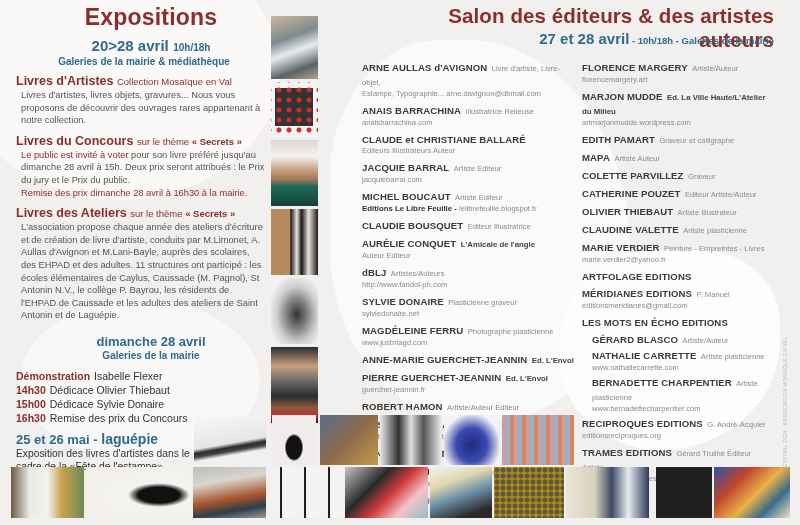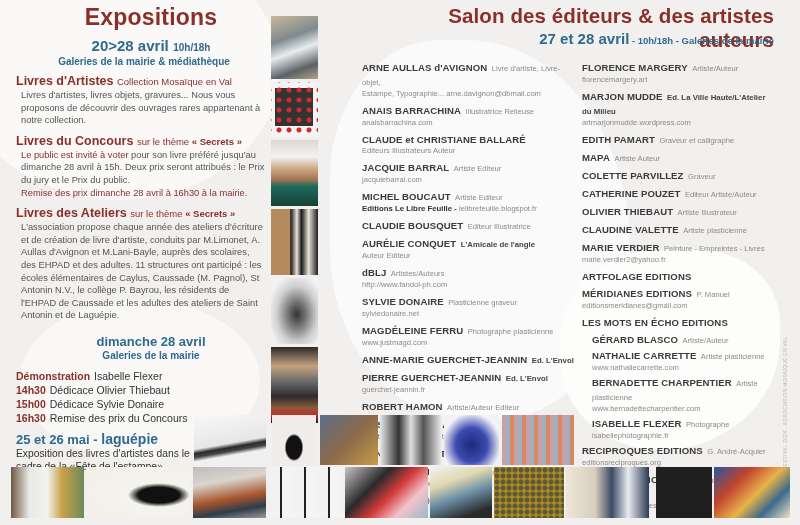--- a/index.html
+++ b/index.html
@@ -188,21 +188,20 @@
     <div class="entry"><span class="nm">CATHERINE POUZET</span> <span class="ds">Editeur Artiste/Auteur</span></div>
     <div class="entry"><span class="nm">OLIVIER THIEBAUT</span> <span class="ds">Artiste Illustrateur</span></div>
     <div class="entry"><span class="nm">CLAUDINE VALETTE</span> <span class="ds">Artiste plasticienne</span></div>
     <div class="entry"><span class="nm">MARIE VERDIER</span> <span class="ds">Peinture - Empreintes - Livres</span><span class="ln">marie.verdier2@yahoo.fr</span></div>
     <div class="entry"><span class="nm">ARTFOLAGE EDITIONS</span></div>
     <div class="entry"><span class="nm">MÉRIDIANES EDITIONS</span> <span class="ds">P. Manuel</span><span class="ln">editionsmeridianes@gmail.com</span></div>
     <div class="entry"><span class="nm">LES MOTS EN ÉCHO EDITIONS</span></div>
     <div class="entry indent"><span class="nm">GÉRARD BLASCO</span> <span class="ds">Artiste/Auteur</span></div>
     <div class="entry indent"><span class="nm">NATHALIE CARRETTE</span> <span class="ds">Artiste plasticienne</span><span class="ln">www.nathaliecarrette.com</span></div>
     <div class="entry indent"><span class="nm">BERNADETTE CHARPENTIER</span> <span class="ds">Artiste plasticienne</span><span class="ln">www.bernadettecharpentier.com</span></div>
-    <div class="entry indent"><span class="nm">ISABELLE FLEXER</span> <span class="ds">Photographe</span><span class="ln">isabellephotographie.fr</span></div>
     <div class="entry"><span class="nm">RECIPROQUES EDITIONS</span> <span class="ds">G. André-Acquier</span><span class="ln">editionsreciproques.org</span></div>
     <div class="entry"><span class="nm">TRAMES EDITIONS</span> <span class="ds">Gérard Truilhé  Éditeur Artiste</span><span class="ln">editions-trames.pagesperso-orange.fr</span></div>
   </div>
 
 <div class="credit">FESTIVAL 2024 · ASSOCIATION MOSAÏQUE EN VAL</div>
 
 <div class="ph" style="left:194px;top:415px;width:72px;height:50px;background:linear-gradient(170deg,#f8f8f8 0%,#e6e6e6 55%,#2b2b2b 62%,#444 68%,#f0f0f0 75%);"></div>
 <div class="ph" style="left:272px;top:415px;width:44px;height:50px;background:radial-gradient(ellipse at 50% 65%,#111 0%,#111 25%,#f1ecec 30%,#f1ecec 100%);"></div>
 <div class="ph" style="left:320px;top:415px;width:58px;height:50px;background:linear-gradient(135deg,#5a6e8a 0%,#8b6a4a 50%,#c79a4a 100%);"></div>
 <div class="ph" style="left:380px;top:415px;width:62px;height:50px;background:linear-gradient(90deg,#e8e8e8 0%,#333 30%,#e0e0e0 50%,#555 70%,#f0f0f0 100%);"></div>

